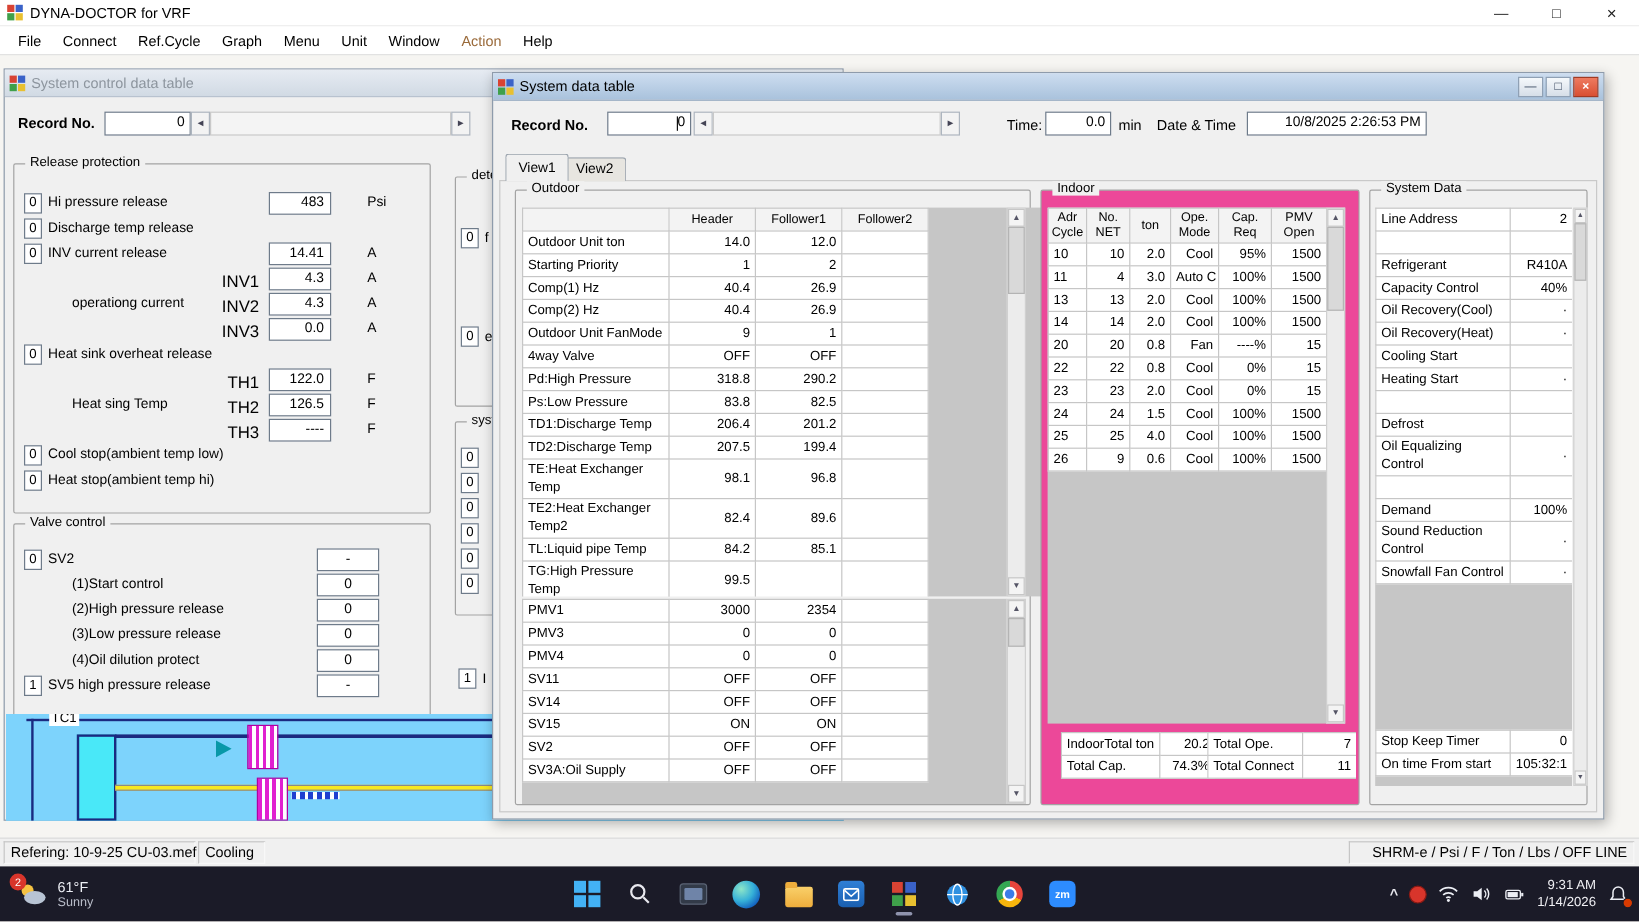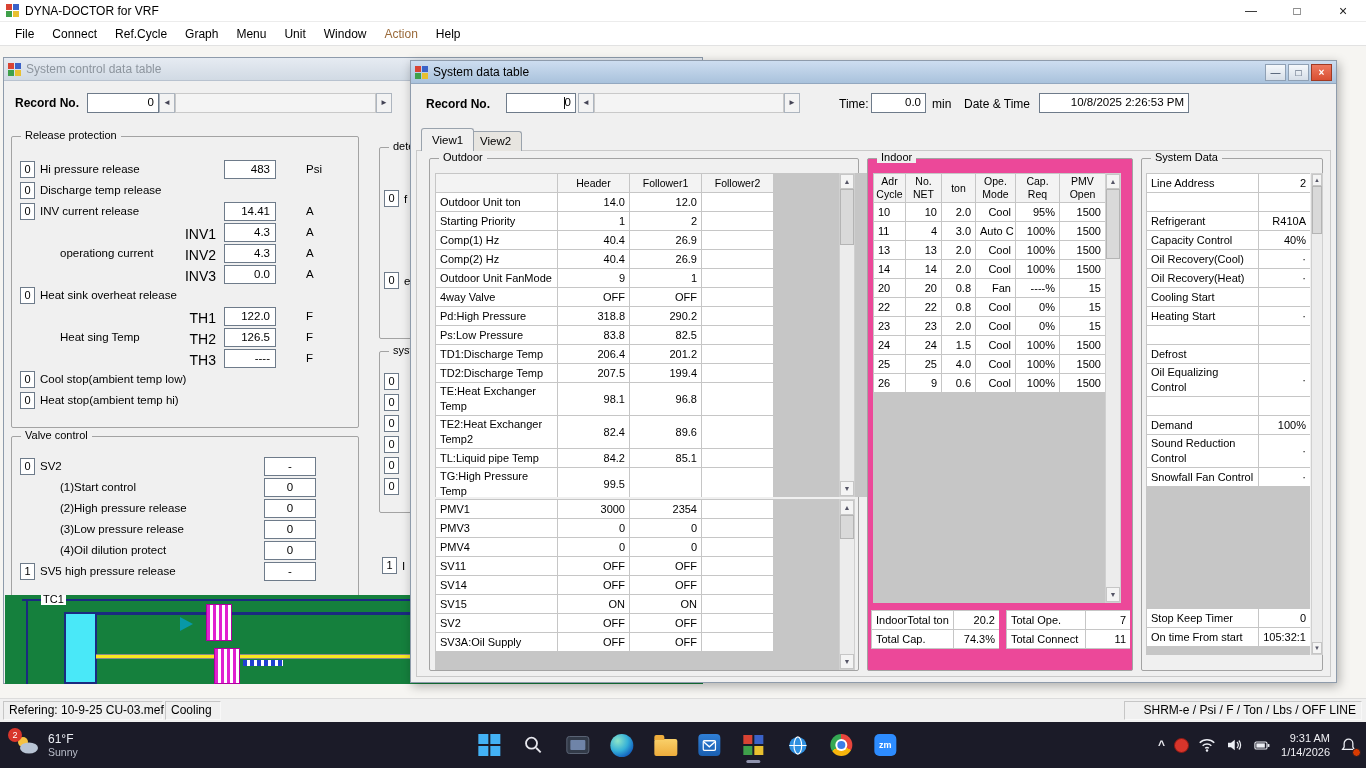--- a/index.html
+++ b/index.html
@@ -54,21 +54,21 @@
 .grid td.wrap{white-space:normal}
 .grid td.hd{background:#f3f3f3;text-align:center;white-space:pre-line;font-size:10.5px;line-height:13px;padding:1px 2px}
 
 .vsb{position:absolute;width:16px;background:#ececec;border:1px solid #d0d0d0;display:flex;flex-direction:column}
 .vsb .sa{height:15px;flex:none;background:#f4f4f4;border:1px solid #c6c6c6;font-size:7px;color:#556;text-align:center;line-height:13px}
 .vsb .sth{flex:none;background:#d9d9d9;border:1px solid #b4b4b4}
 .vsb .str{flex:1}
 .vsb.n{width:12px}
 .vsb.n .sa{height:12px;font-size:6px;line-height:10px}
 
-.diagram{position:absolute;background:#15803d;overflow:hidden}
+.diagram{position:absolute;background:#7dd3fc;overflow:hidden}
 .navy{position:absolute;background:#1a2a80}
 .cyanbox{position:absolute;background:#49e8f8;border:2px solid #1a2a80}
 .mstripe{position:absolute;background:repeating-linear-gradient(90deg,#e020d0 0 3px,#fff 3px 6px);border:1px solid #b000a0}
 .bluedash{position:absolute;background:repeating-linear-gradient(90deg,#2040d0 0 4px,#fff 4px 7px)}
 .yellowline{position:absolute;background:#f8e820;border-top:1px solid #8a8a8a;border-bottom:1px solid #8a8a8a}
 .tealarrow{position:absolute;width:0;height:0;border-left:13px solid #0898a8;border-top:7px solid transparent;border-bottom:7px solid transparent}
 .dlab{position:absolute;font-size:11px;background:#fff;padding:0 2px}
 
 .pane{position:absolute;border:1px solid #c9c9c9;background:#f0f0f0}
 .tab{position:absolute;padding:0 10px;font-size:11.5px;border:1px solid #9aa3ad;border-bottom:none;background:#e7e5e0;border-radius:3px 3px 0 0;line-height:19px}
@@ -607,21 +607,21 @@
           </tbody>
       </table>
     </div>
     <div class="vsb" style="left:237px;top:14px;height:430px">
       <div class="sa">▲</div>
       <div class="sth" style="height:70px"></div>
       <div class="str"></div>
       <div class="sa">▼</div>
     </div>
 
-    <div class="tblwrap" style="left:3px;top:451px;width:128px;height:42px;background:transparent">
+    <div class="tblwrap" style="left:16px;top:451px;width:128px;height:42px;background:transparent">
       <table class="grid" style="width:128px">
         <colgroup>
             <col style="width:82px">
             <col style="width:46px">
           </colgroup>
         <tbody>
             <tr>
               <td class="l wrap">IndoorTotal ton</td>
               <td class="r">20.2</td>
             </tr>

